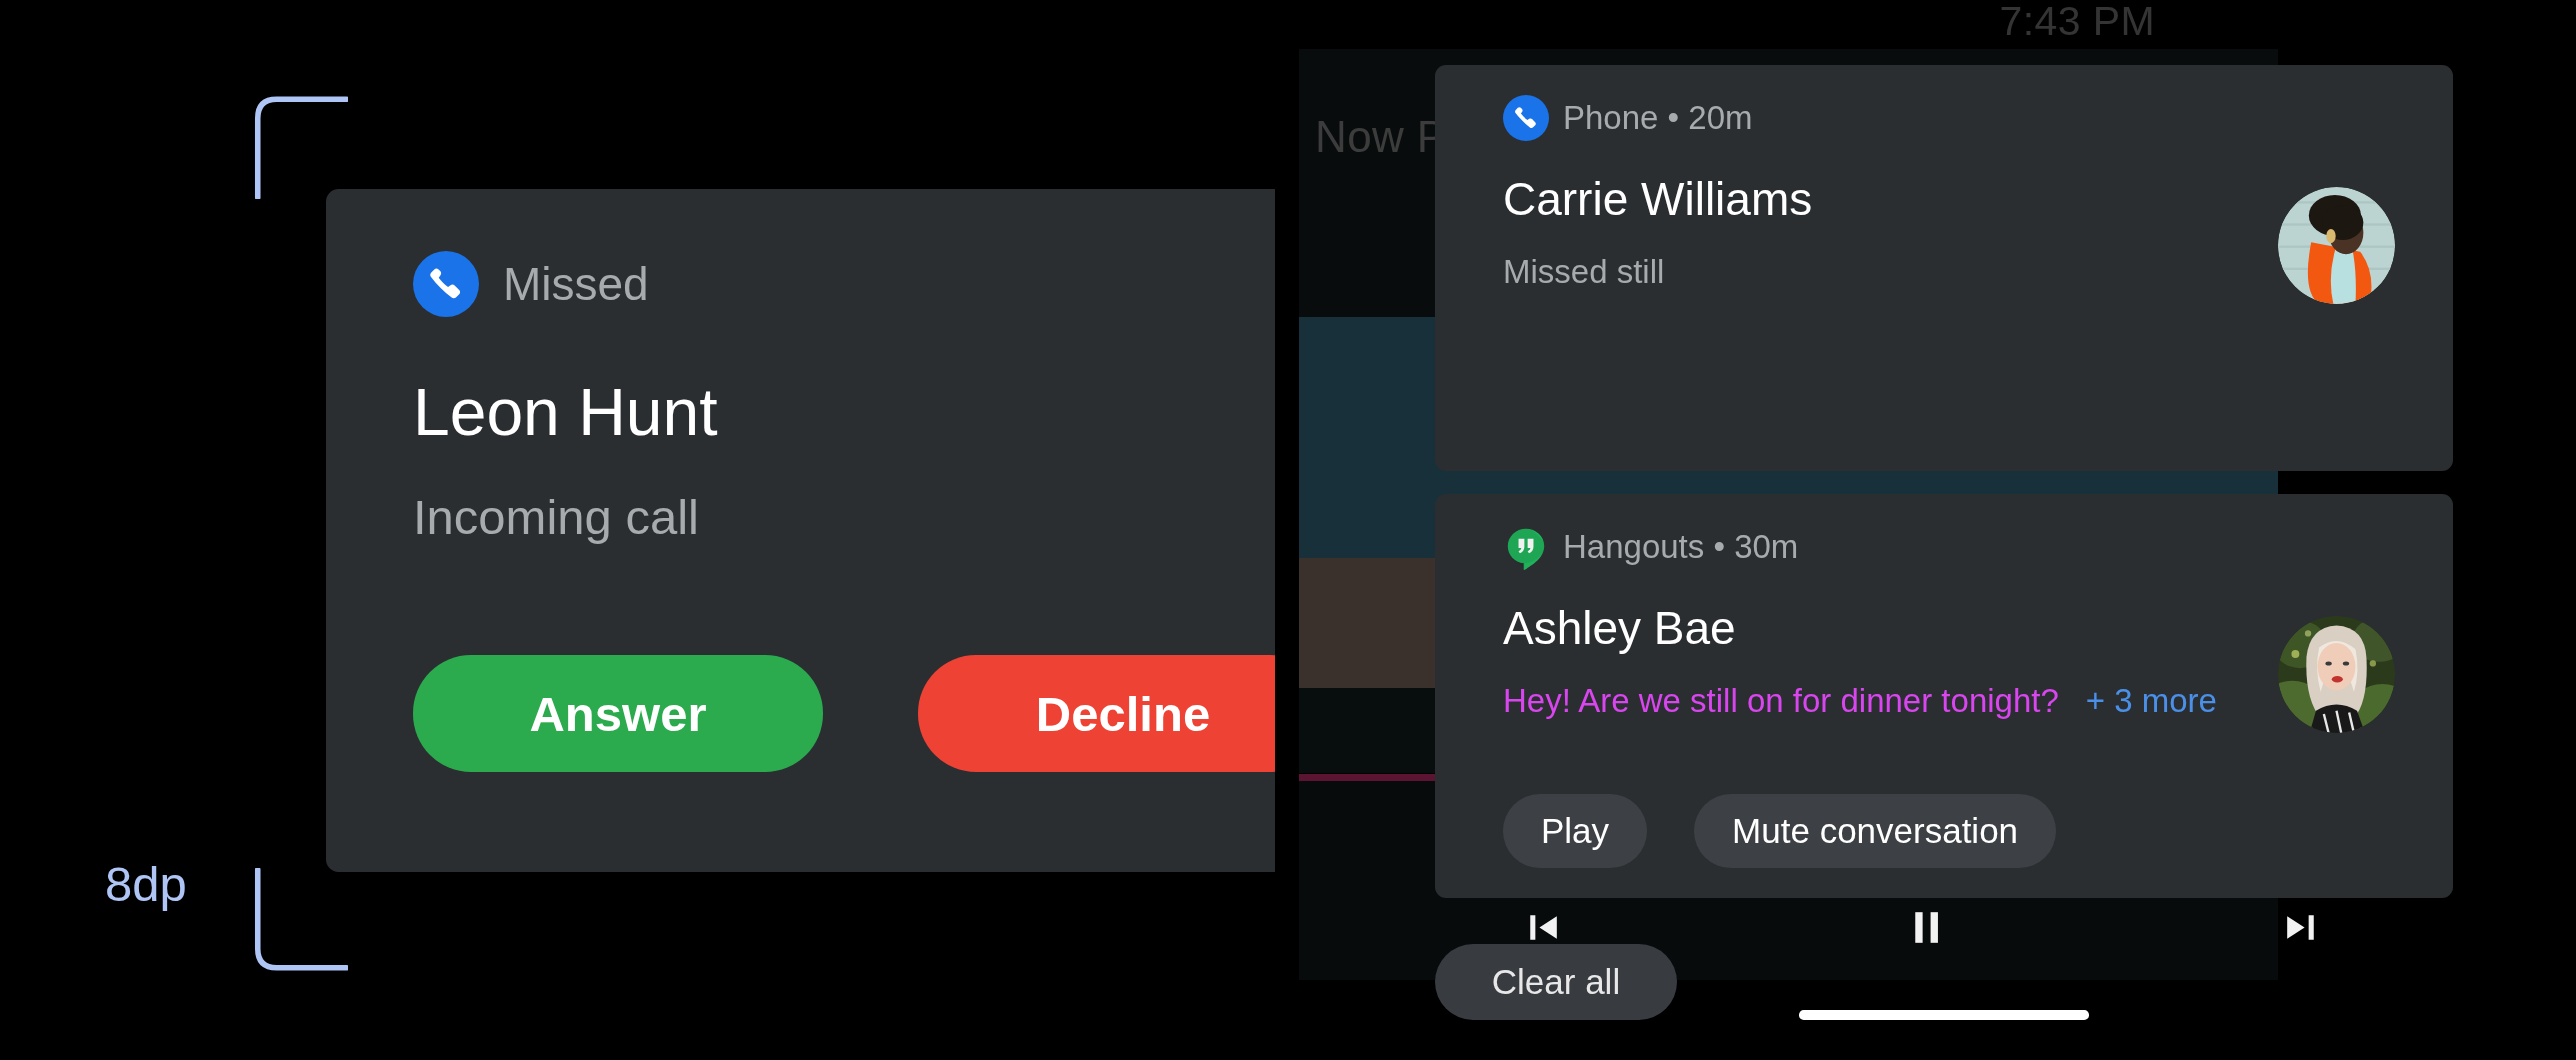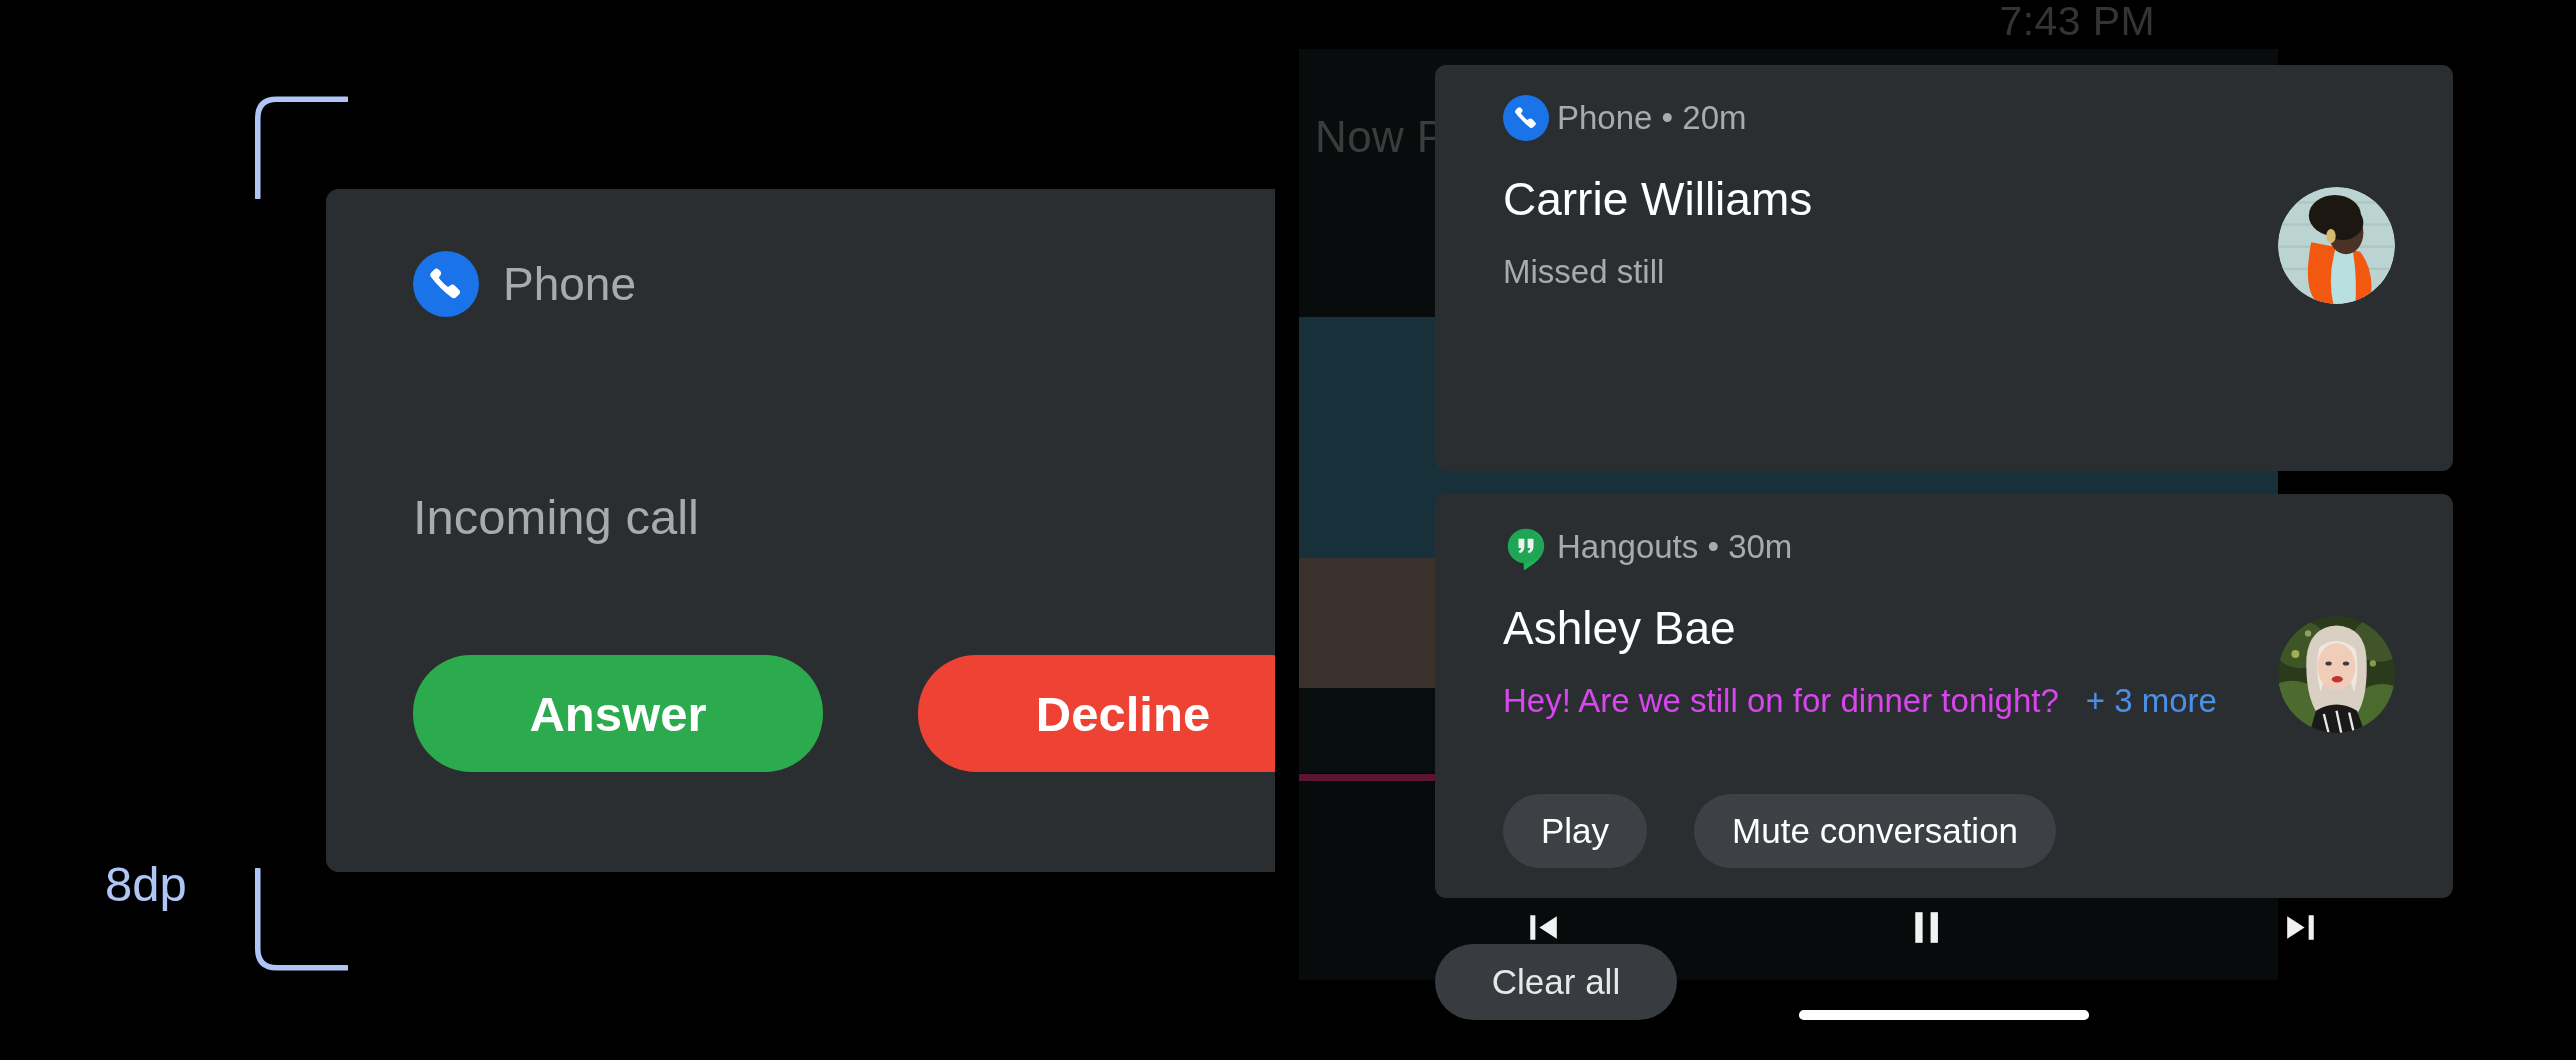--- a/index.html
+++ b/index.html
@@ -125,21 +125,21 @@
     background: #2b2e31;
     border-radius: 11px;
   }
   .nb-1 { top: 65px;  height: 406px; }
   .nb-2 { top: 494px; height: 404px; }
 
   .notif-head {
     position: absolute;
     display: flex;
     align-items: center;
-    gap: 8px;
+    gap: 14px;
   }
   .app-icon {
     width: 46px;
     height: 46px;
     flex: none;
     position: relative;
   }
   .app-icon svg { display: block; }
   .app-meta {
     font-size: 33px;
@@ -420,22 +420,23 @@
   <div class="clear-all">Clear all</div>
 
   <div class="hun-card">
     <div class="hun-head">
       <span class="hun-app-icon">
         <svg width="66" height="66" viewBox="0 0 48 48">
           <circle cx="24" cy="24" r="24" fill="#1a73e8"></circle>
           <path d="M18.6 13.4c-.9-.9-2.3-.9-3.1 0l-2.2 2.2c-.9.9-1 2.3-.2 3.3 4.3 5.6 9.4 10.7 15 15 1 .8 2.4.7 3.3-.2l2.2-2.2c.9-.9.9-2.3 0-3.1l-3.3-3.3c-.8-.8-2.1-.9-3-.2l-1.8 1.3c-2.6-1.9-4.9-4.2-6.8-6.8l1.3-1.8c.7-.9.6-2.2-.2-3z" fill="#ffffff"></path>
         </svg>
       </span>
-      <span class="hun-app-name">Phone</span>
-    </div>
+      <span class="hun-app-name">Missed</span>
+    </div>
+    <div class="hun-title">Leon Hunt</div>
     <div class="hun-sub">Incoming call</div>
     <div class="hun-actions">
       <div class="hun-btn btn-answer">Answer</div>
       <div class="hun-btn btn-decline">Decline</div>
     </div>
   </div>
 
   <div class="spec-label">8dp</div>
   <div class="bracket bracket-tl">
     <svg width="95" height="103" viewBox="0 0 120 130">

